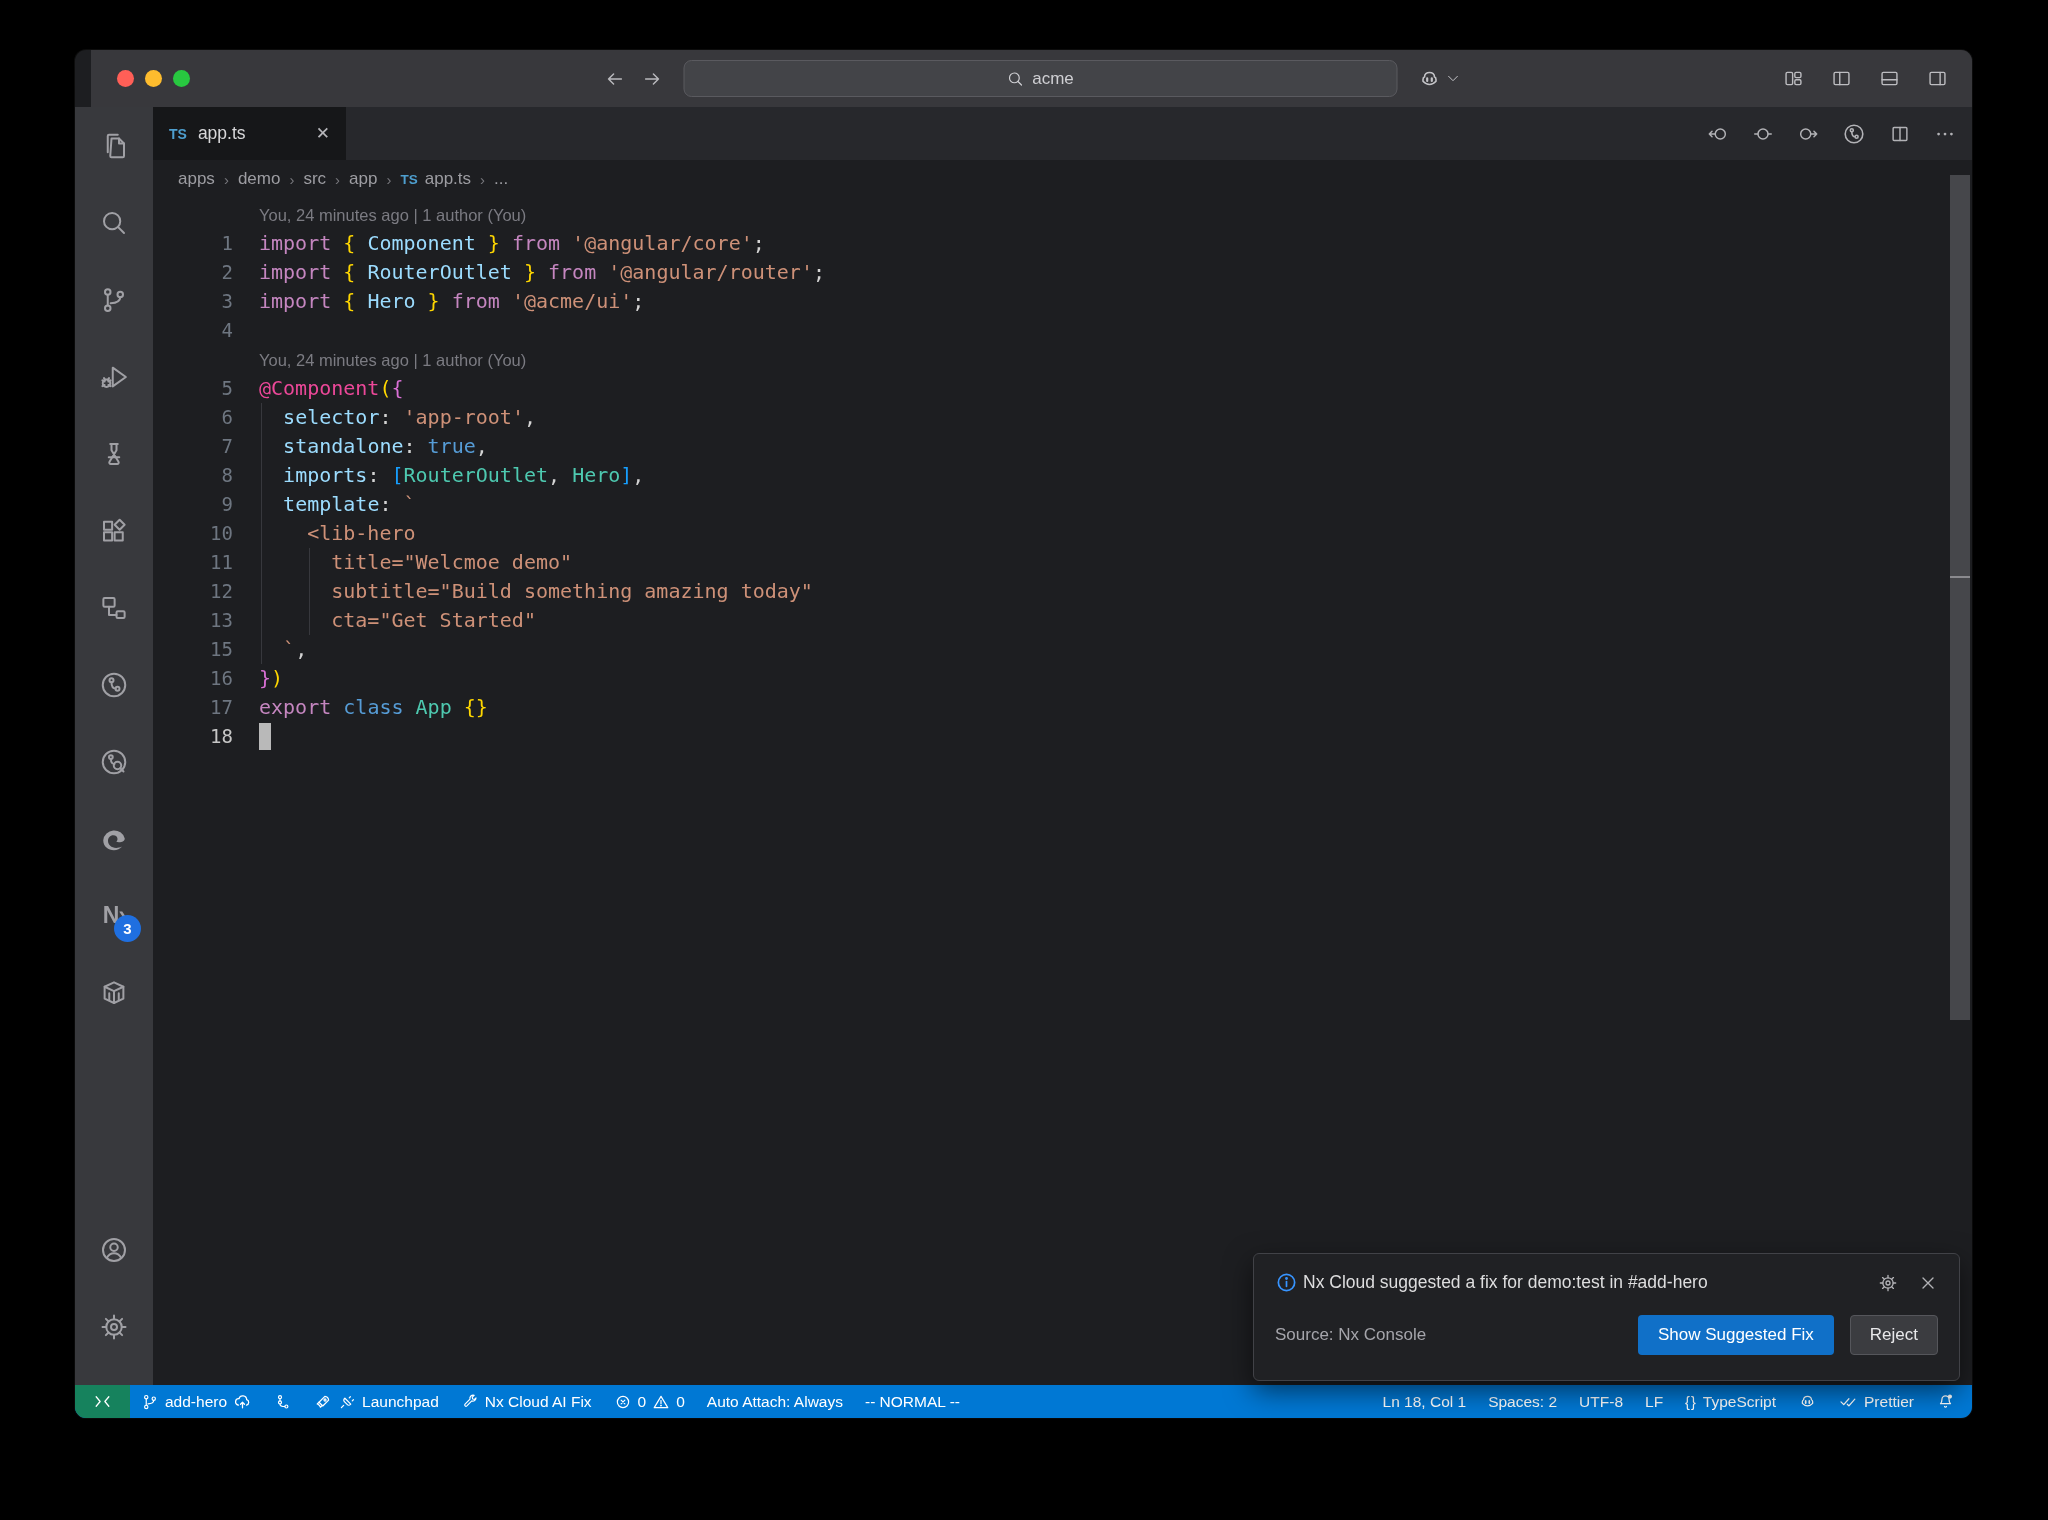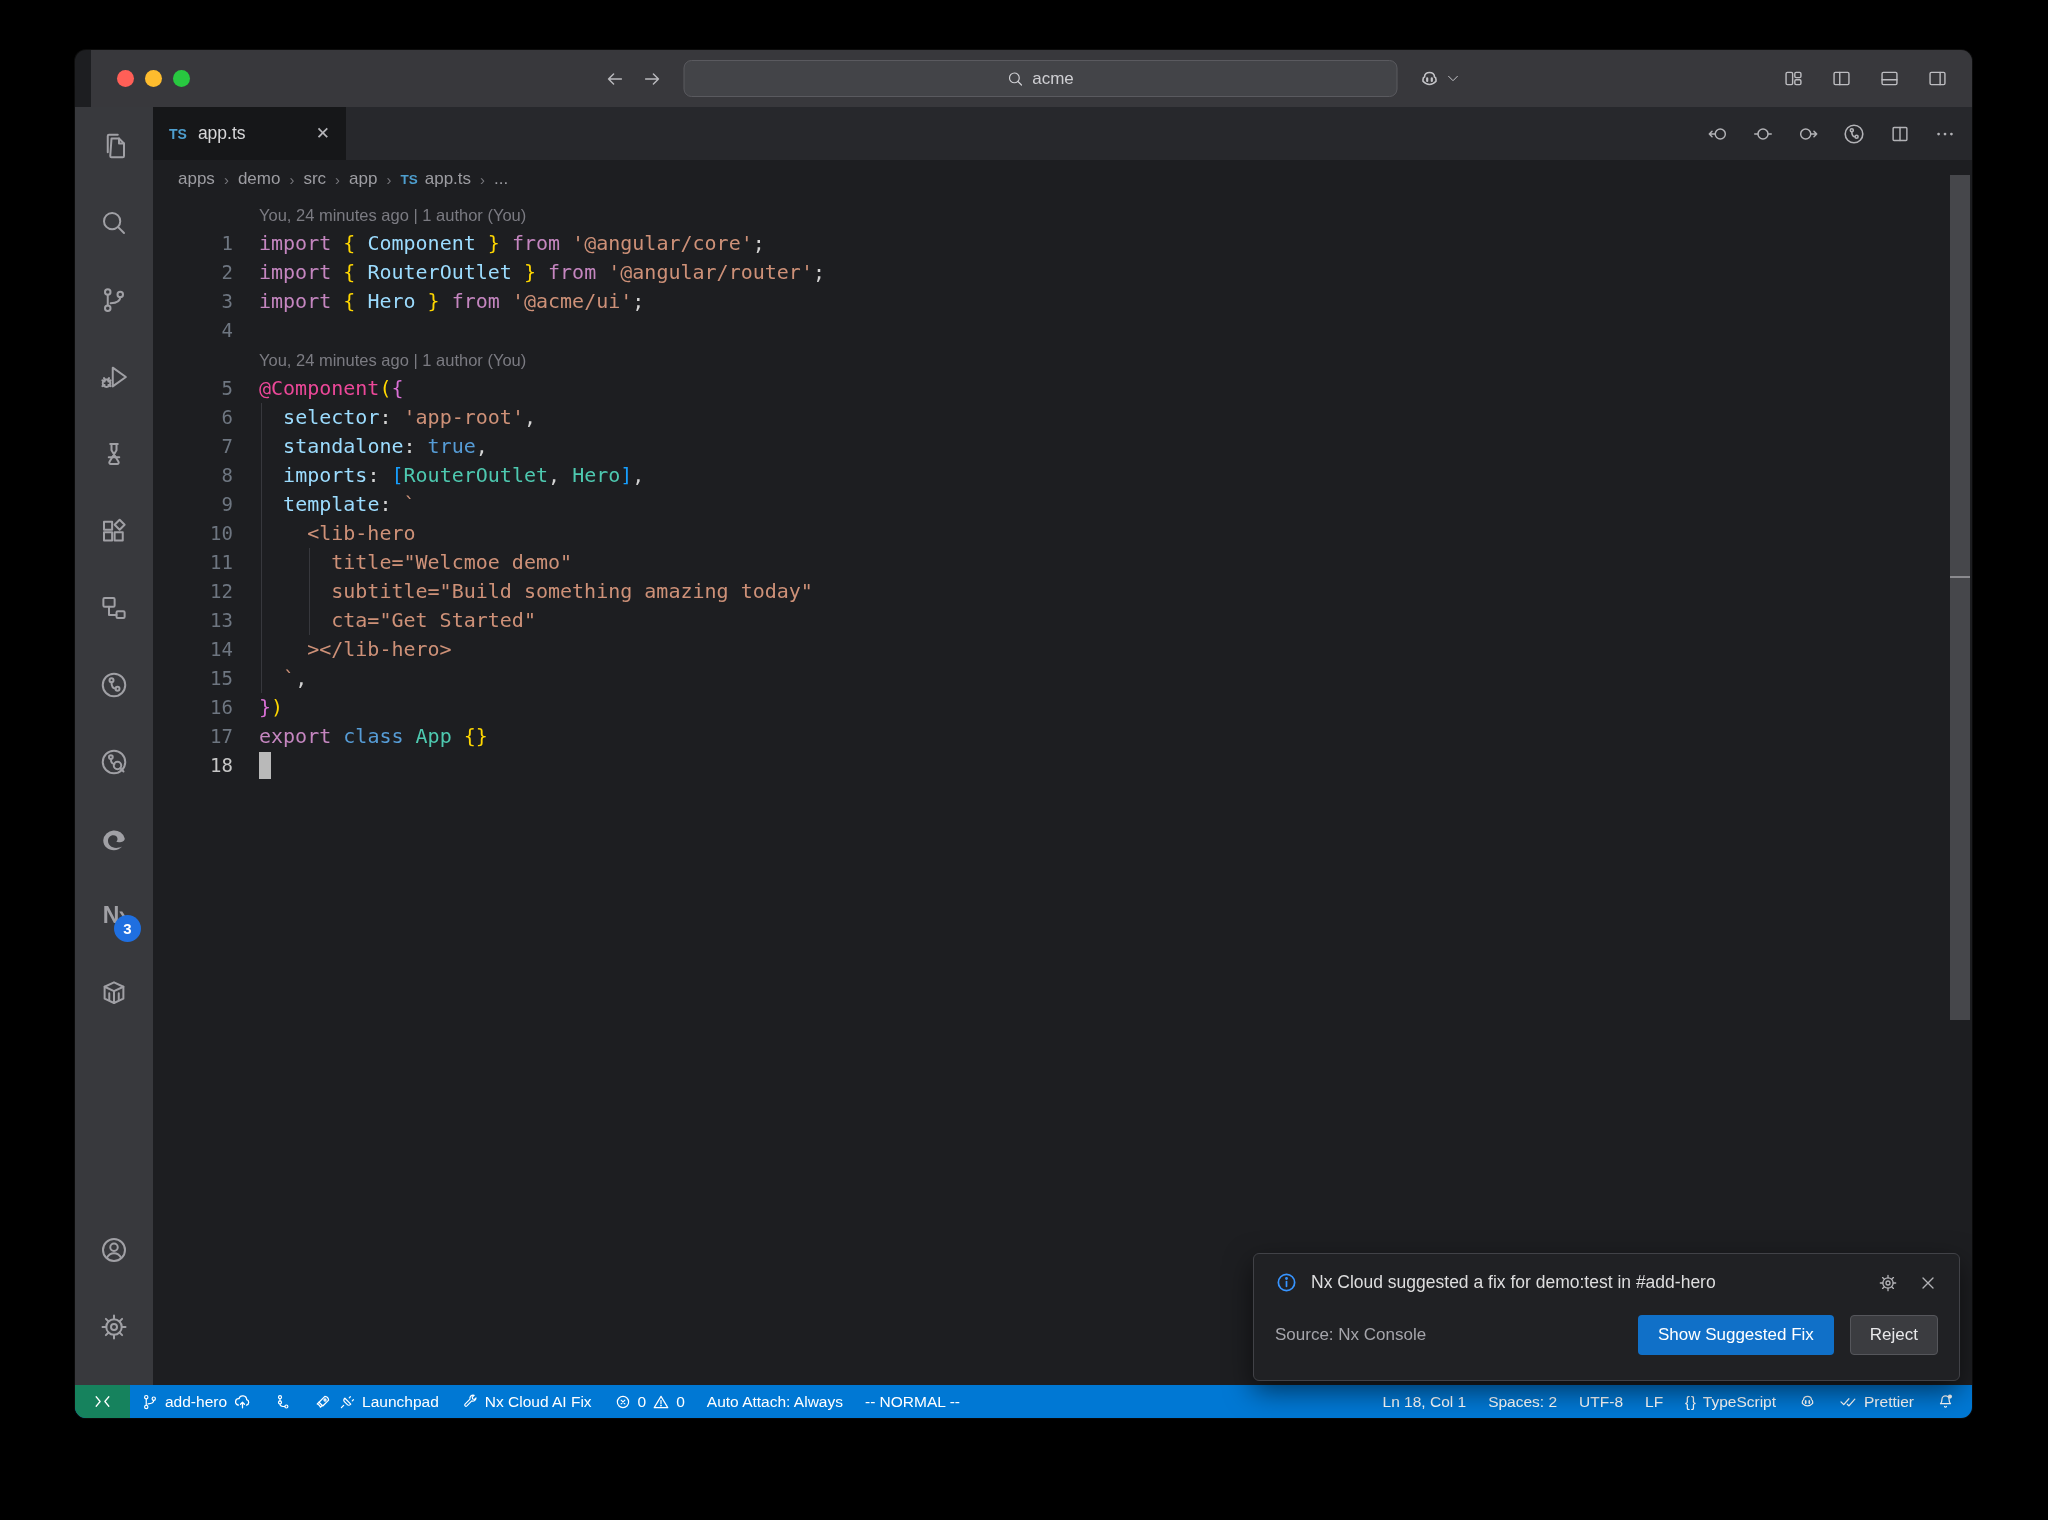--- a/index.html
+++ b/index.html
@@ -59,21 +59,21 @@
   .blame-t { font-family:"Liberation Sans", sans-serif; font-size:16.5px; color:#7b7b82; }
   .gd { position:absolute; top:0; bottom:0; width:1px; background:#37383d; }
   .cursor { position:absolute; left:0; top:1px; width:12px; height:27px; background:#b9b9b9; }
   .scrollthumb { position:absolute; top:68px; right:2px; width:20px; height:845px;
                  background:#46474b; }
   .scrollmark { position:absolute; left:0; right:0; top:401px; height:2px; background:#8a8a8e; }
   
   .toast { position:absolute; right:12px; bottom:37px; width:707px; height:128px;
            background:#202124; border:1px solid #414247; border-radius:6px;
            box-shadow:0 10px 28px rgba(0,0,0,.55); padding:17px 21px; z-index:5; }
-  .toast-head { display:flex; align-items:center; gap:13px; }
+  .toast-head { display:flex; align-items:center; gap:5px; }
   .toast-title { font-size:17.5px; color:#dededf; flex:1; }
   .toast-actions { display:flex; gap:20px; color:#b2b2b6; }
   .toast-foot { display:flex; align-items:center; margin-top:21px; }
   .toast-src { font-size:17px; color:#a5a5ab; flex:1; }
   .btn { font-size:17px; border-radius:4px; padding:9px 19px; border:1px solid transparent; }
   .btn-primary { background:#1070c8; color:#fff; margin-right:16px; }
   .btn-secondary { background:#3b3c40; color:#e8e8ea; border-color:#55565b; }
   
   .statusbar { height:33px; background:#0078d4; flex:0 0 auto; display:flex;
                align-items:stretch; color:#fff; font-size:15.5px; }
@@ -413,24 +413,20 @@
           </div>
           <div class="cl">
             <span class="ln">12</span>
             <span class="lc"><span class="gd" style="left: 2px;"></span><span class="gd" style="left: 50.16px;"></span><span style="color: rgb(206, 145, 120);">      subtitle="Build something amazing today"</span></span>
           </div>
           <div class="cl">
             <span class="ln">13</span>
             <span class="lc"><span class="gd" style="left: 2px;"></span><span class="gd" style="left: 50.16px;"></span><span style="color: rgb(206, 145, 120);">      cta="Get Started"</span></span>
           </div>
           <div class="cl">
-            <span class="ln">14</span>
-            <span class="lc"><span class="gd" style="left: 2px;"></span><span style="color: rgb(206, 145, 120);">    &gt;&lt;/lib-hero&gt;</span></span>
-          </div>
-          <div class="cl">
             <span class="ln">15</span>
             <span class="lc"><span class="gd" style="left: 2px;"></span><span style="color: rgb(206, 145, 120);">  `</span><span style="color: rgb(212, 212, 212);">,</span></span>
           </div>
           <div class="cl">
             <span class="ln">16</span>
             <span class="lc"><span style="color: rgb(218, 112, 214);">}</span><span style="color: rgb(255, 215, 0);">)</span></span>
           </div>
           <div class="cl">
             <span class="ln">17</span>
             <span class="lc"><span style="color: rgb(197, 134, 192);">export</span><span style="color: rgb(212, 212, 212);"> </span><span style="color: rgb(86, 156, 214);">class</span><span style="color: rgb(212, 212, 212);"> </span><span style="color: rgb(78, 201, 176);">App</span><span style="color: rgb(212, 212, 212);"> </span><span style="color: rgb(255, 215, 0);">{</span><span style="color: rgb(255, 215, 0);">}</span></span>

